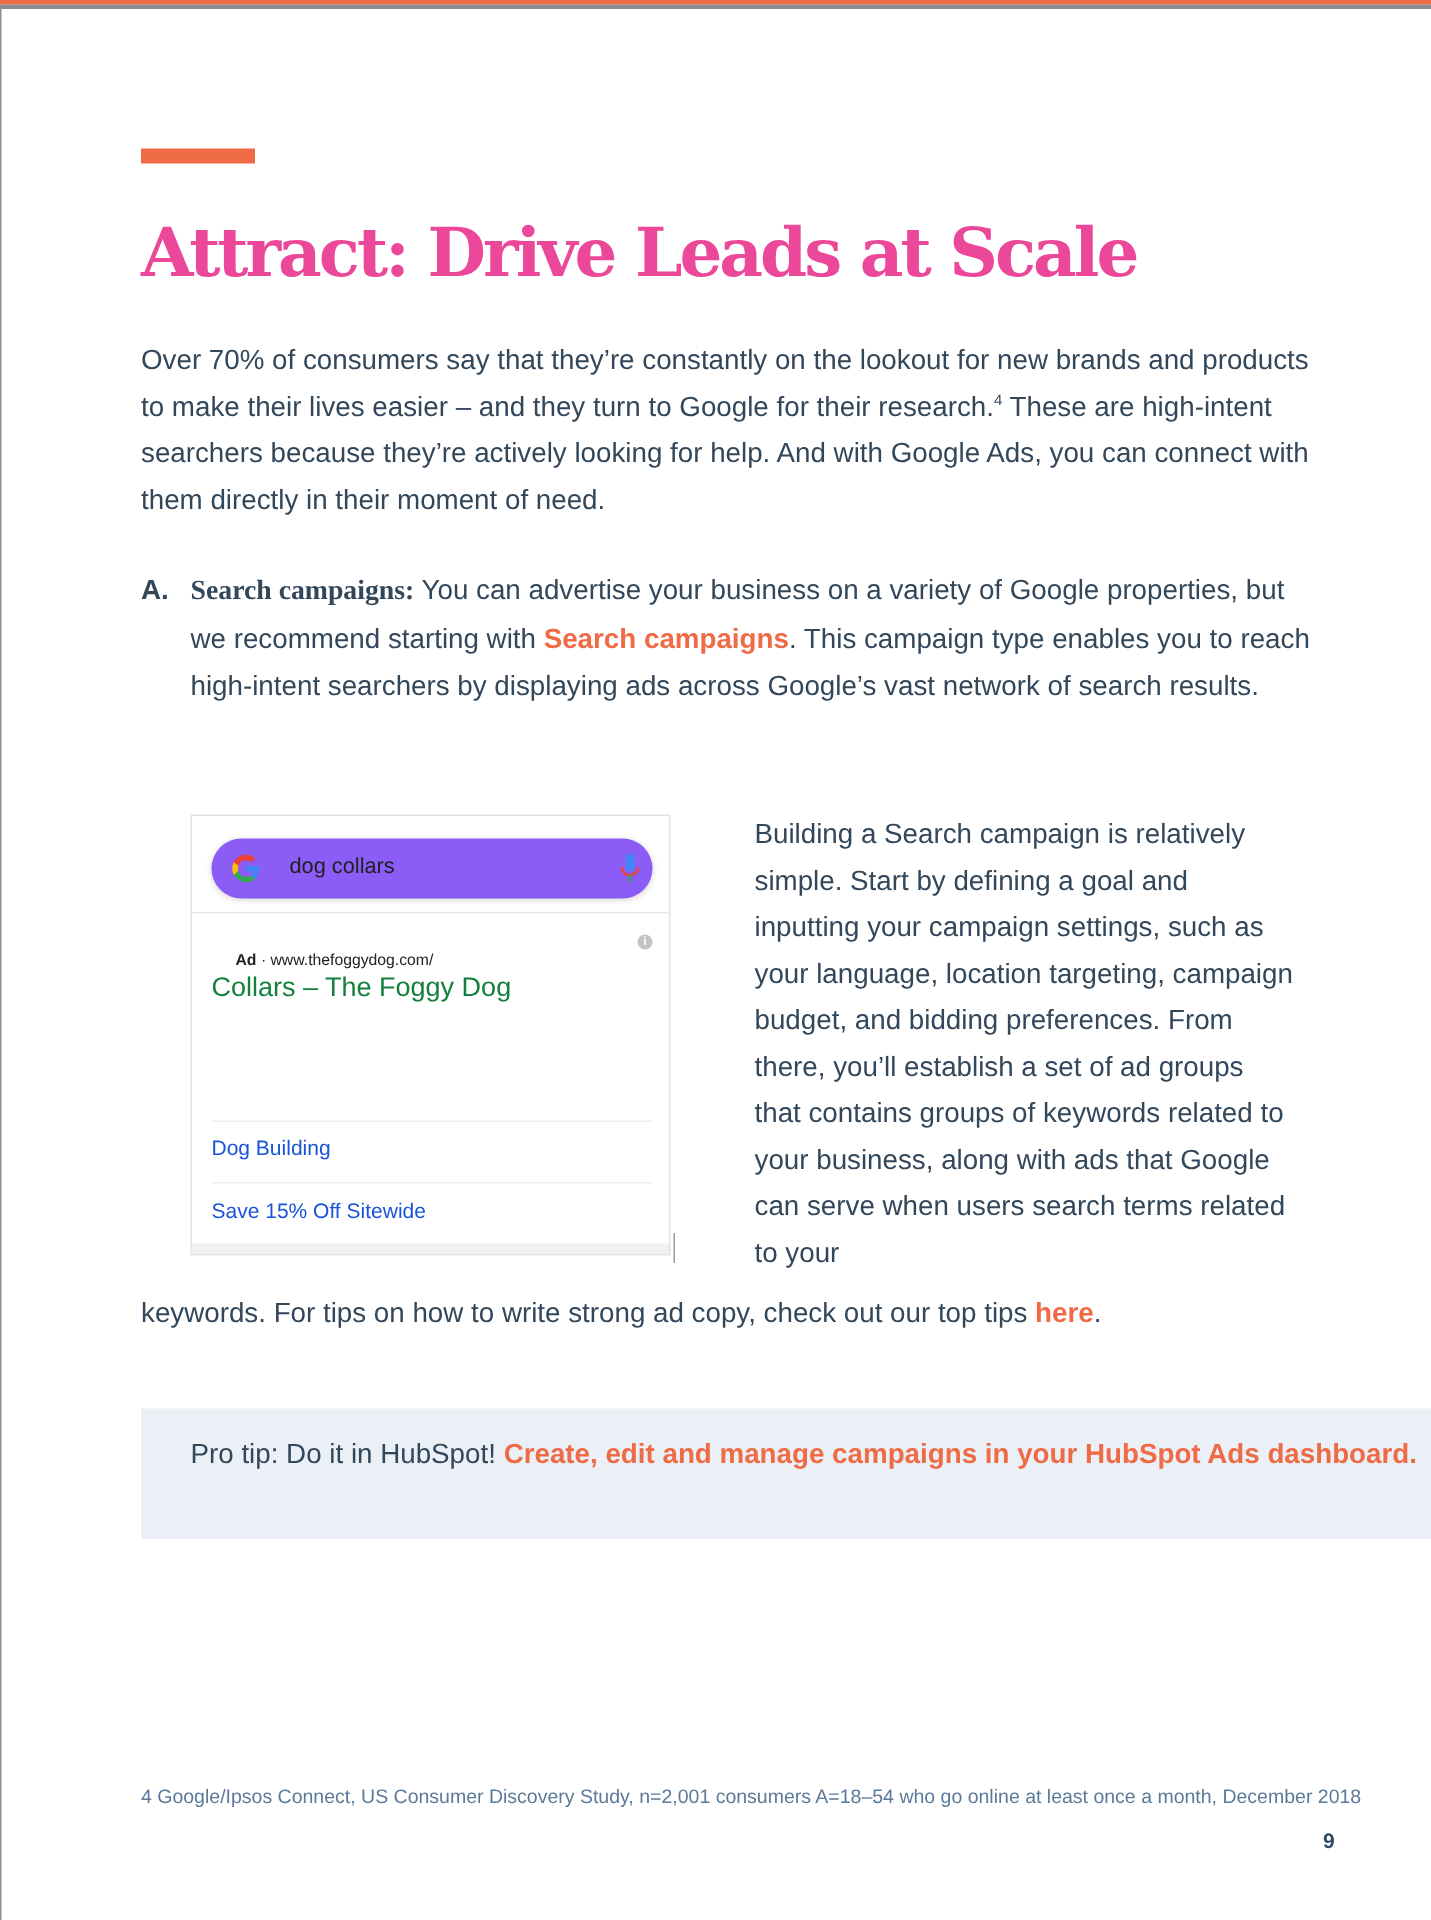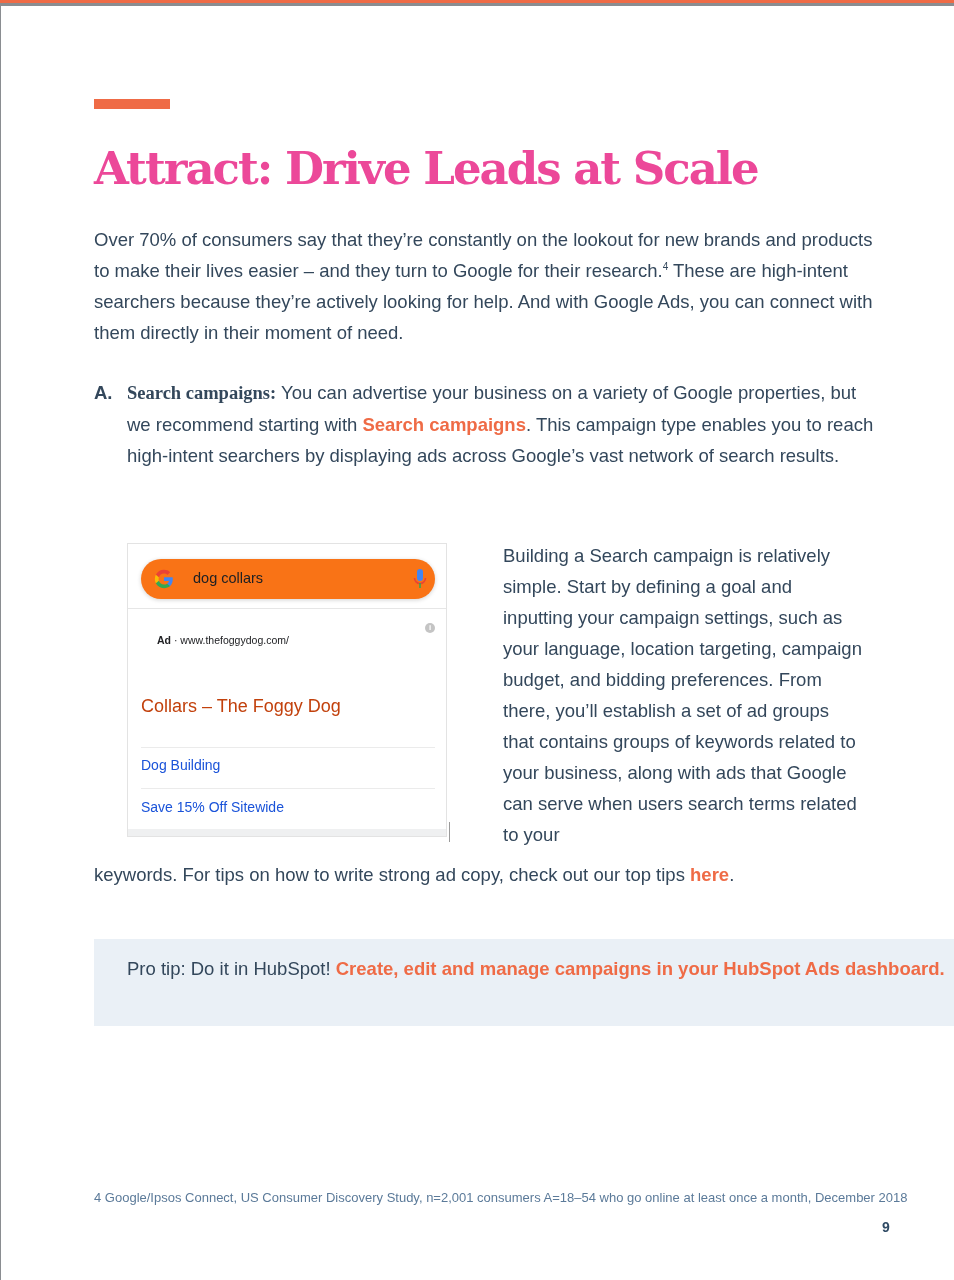--- a/index.html
+++ b/index.html
@@ -19,29 +19,29 @@
     b.strong { font-weight: bold; color: #33475b; font-family: Liberation Serif, serif; }
     .link { font-weight: bold; color: #ef6b46; text-decoration: none; }
     .side-text { left: 503px; top: 540px; width: 360px; }
     .continue { left: 94px; top: 859px; width: 780px; }
     .protip { position: absolute; left: 94px; top: 939px; width: 934px; height: 87px; background: #eaf0f6; padding: 14px 30px 0 33px; font-size: 18.5px; line-height: 31px; color: #33475b; }
     .footnote { position: absolute; left: 94px; top: 1190px; font-size: 13px; color: #5b7a99; white-space: nowrap; }
     .page-num { position: absolute; left: 882px; top: 1219px; font-size: 14px; font-weight: bold; color: #2f4a64; }
 
     
     .ad-card { position: absolute; left: 127px; top: 543px; width: 320px; height: 294px; background: #fff; border: 1px solid #e3e3e3; overflow: hidden; }
-    .search-bar { position: absolute; left: 13px; top: 15px; width: 294px; height: 40px; border-radius: 20px; background: #f97316; box-shadow: 0 1px 4px rgba(0,0,0,0.18); }
+    .search-bar { position: absolute; left: 13px; top: 15px; width: 294px; height: 40px; border-radius: 20px; background: #8b5cf6; box-shadow: 0 1px 4px rgba(0,0,0,0.18); }
     .g-logo { position: absolute; left: 12px; top: 9px; width: 22px; height: 22px; }
     .search-query { position: absolute; left: 52px; top: 11px; font-size: 14.5px; color: #202124; }
     .mic-icon { position: absolute; left: 272px; top: 10px; width: 14px; height: 20px; }
     .search-divider { position: absolute; left: 0; top: 64px; width: 100%; height: 1px; background: #e6e6e6; }
     .ad-line { position: absolute; left: 13px; top: 90px; font-size: 10.5px; color: #202124; margin-left: 16px; }
     .ad-line b { font-weight: bold; }
     .info-icon { position: absolute; left: 297px; top: 79px; width: 10px; height: 10px; border-radius: 50%; background: #c4c4c4; color: #fff; font-size: 8px; line-height: 10px; text-align: center; font-weight: bold; }
-    .ad-title { position: absolute; left: 13px; top: 104px; font-size: 18px; color: #c2410c; white-space: nowrap; margin-top: 48px; }
+    .ad-title { position: absolute; left: 13px; top: 104px; font-size: 18px; color: #15803d; white-space: nowrap; }
     .ad-desc { position: absolute; left: 13px; top: 134px; width: 300px; font-size: 12px; line-height: 19px; color: #4d5156; }
     .sitelink-div1 { position: absolute; left: 13px; top: 203px; width: 294px; height: 1px; background: #ebebeb; }
     .sitelink1 { position: absolute; left: 13px; top: 213px; font-size: 14px; color: #1a53d9; }
     .sitelink-div2 { position: absolute; left: 13px; top: 244px; width: 294px; height: 1px; background: #ebebeb; }
     .sitelink2 { position: absolute; left: 13px; top: 255px; font-size: 14px; color: #1a53d9; text-align: right; }
     .card-foot { position: absolute; left: 0; top: 285px; width: 100%; height: 9px; background: #eff0f1; }
     .card-rline { position: absolute; left: 449px; top: 822px; width: 1px; height: 20px; background: #9a9a9a; }
   </style>
 </head>
 <body>

